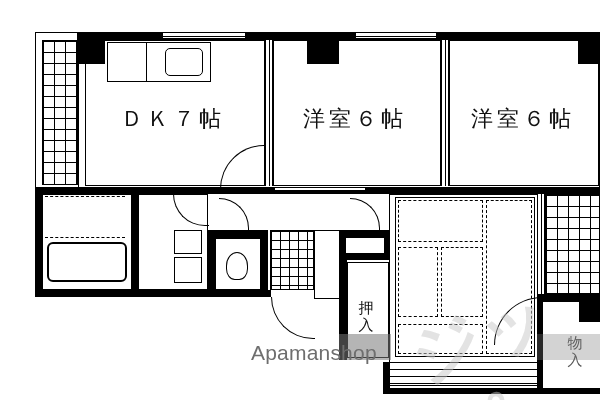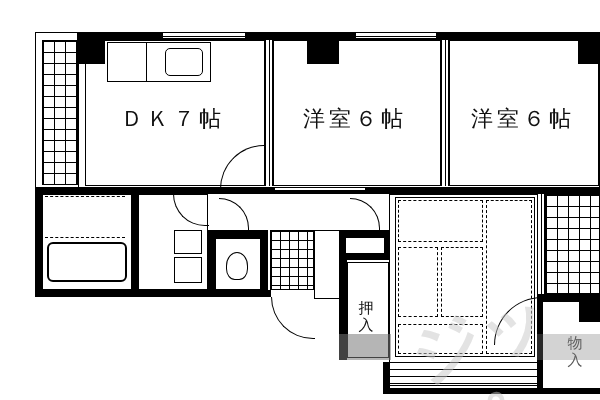--- a/index.html
+++ b/index.html
@@ -107,13 +107,14 @@
   <div class="wall" style="left:514px;top:282px;width:70px;height:100px;"></div>
   <div class="room" style="left:520px;top:290px;width:58px;height:86px;border:none;"></div>
   <div class="wall" style="left:556px;top:282px;width:28px;height:28px;"></div>
   <div class="door-arc" style="left:471px;top:285px;width:48px;height:48px;border-right:none;border-bottom:none;border-radius:48px 0 0 0;"></div>
   <div class="small-label" style="left:543px;top:323px;color:#555;">物</div>
   <div class="small-label" style="left:543px;top:340px;color:#555;">入</div>
 
   <div class="wm-logo" style="left:400px;top:265px;">ジップ</div>
   <div class="wm-band" style="left:316px;top:322px;width:52px;height:26px;"></div>
   <div class="wm-band" style="left:514px;top:322px;width:70px;height:26px;opacity:0.6;"></div>
+  <div class="watermark">Apamanshop</div>
 </div>
 
 </body></html>

